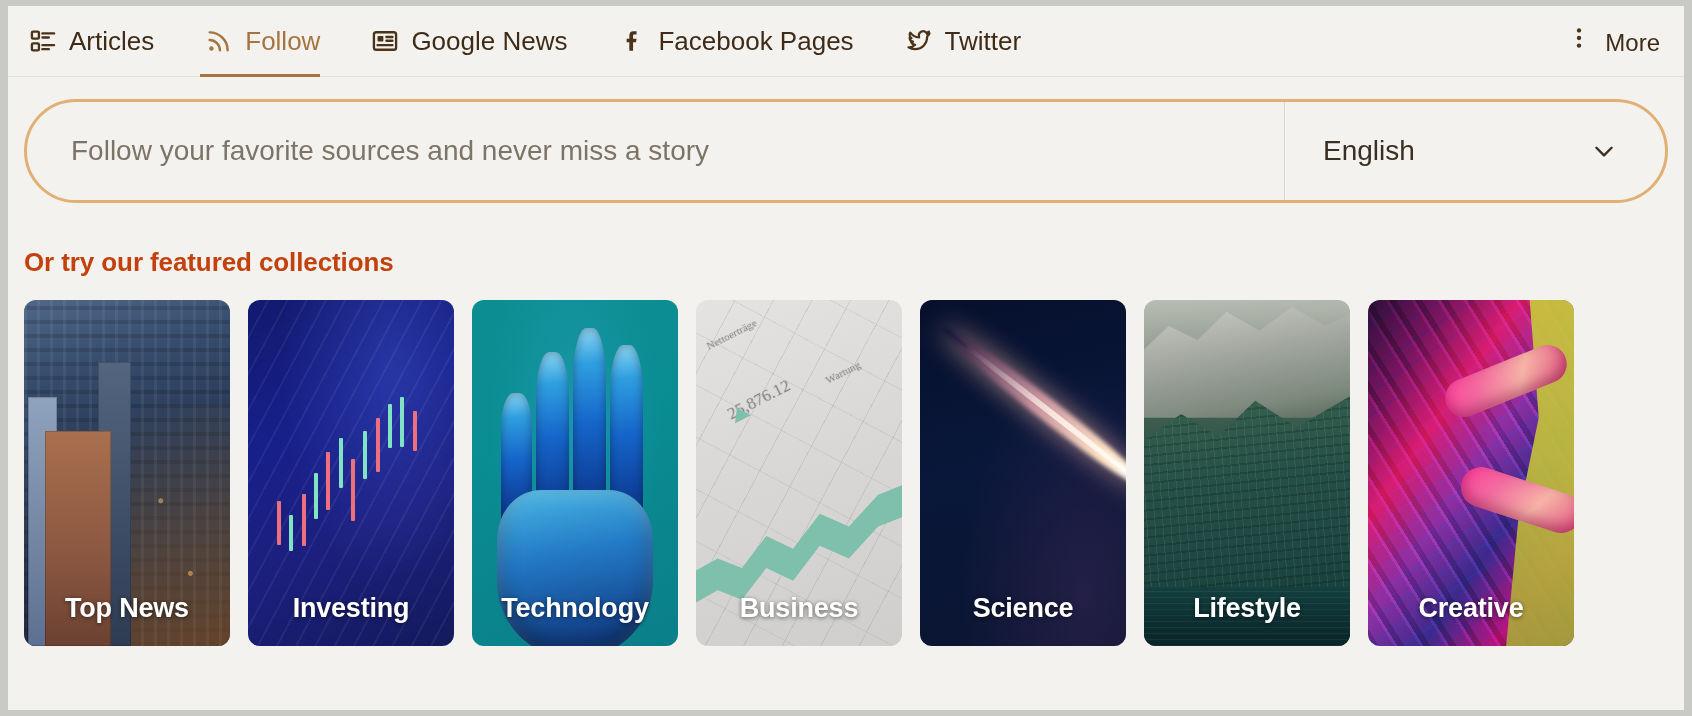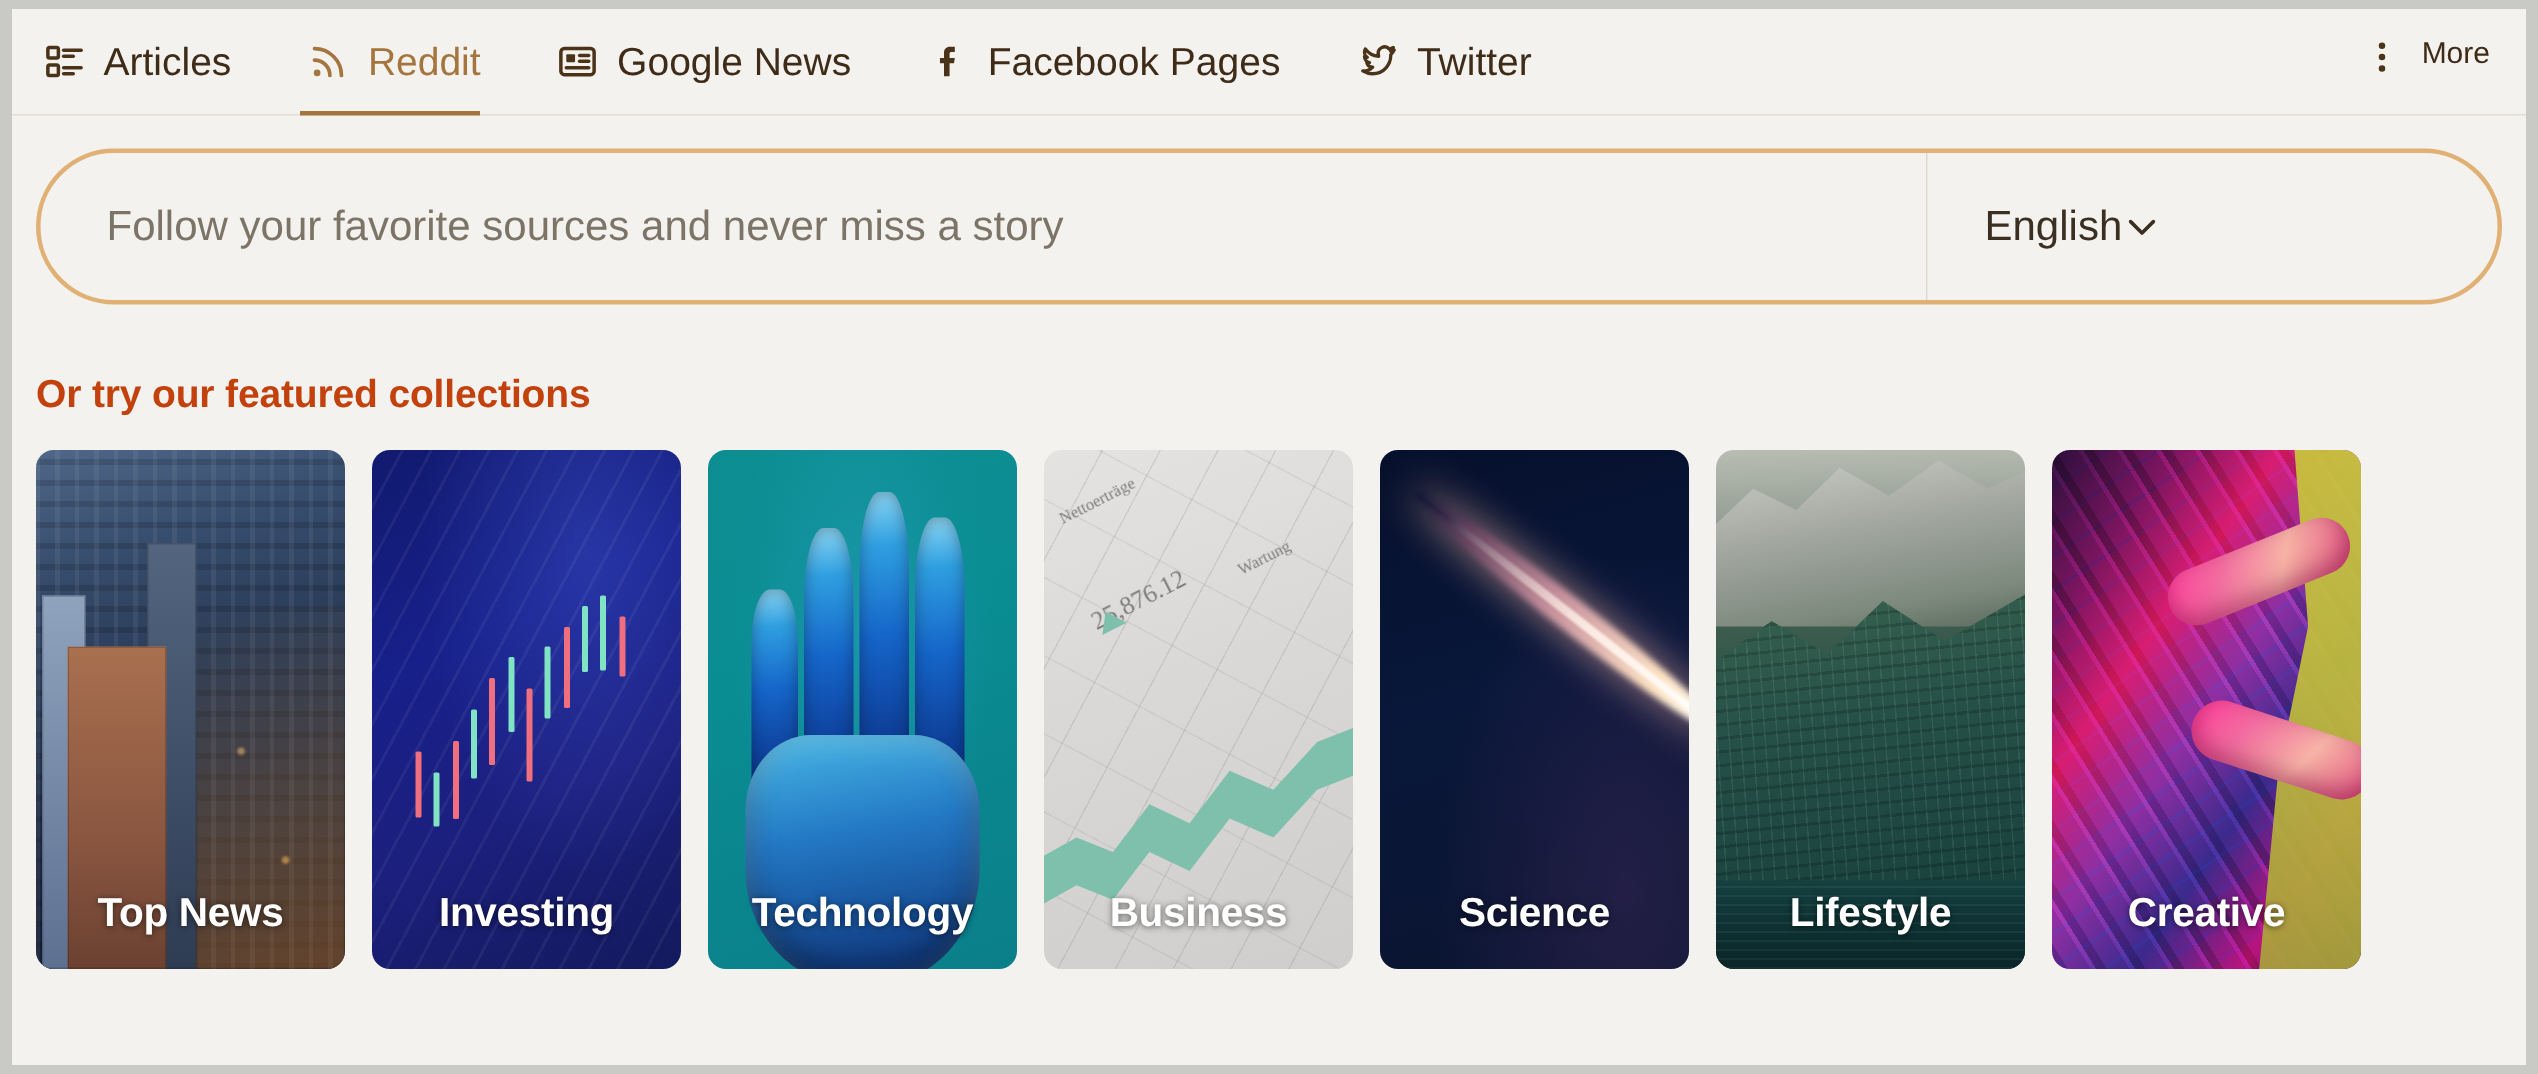--- a/index.html
+++ b/index.html
@@ -64,24 +64,24 @@
     justify-content: center;
     width: 30px; height: 30px;
     flex: 0 0 30px;
   }
   .tab .ico svg { display: block; }
 
   .tab-spacer { flex: 1 1 auto; }
 
   .more-tab {
     display: flex;
-    align-items: flex-start;
+    align-items: flex-end;
     gap: 13px;
     color: #3f2c18;
-    font-size: 20px;
+    font-size: 24px;
     cursor: pointer;
     padding-right: 6px;
     white-space: nowrap;
   }
 
   
   .search-wrap {
     padding: 22px 16px 0 16px;
   }
   .search-pill {
@@ -103,21 +103,21 @@
   }
   .search-input-area .ph {
     color: #7d7468;
     font-size: 28px;
     font-weight: 400;
   }
   .lang-area {
     flex: 0 0 380px;
     display: flex;
     align-items: center;
-    justify-content: flex-start;
+    justify-content: space-between;
     padding: 0 48px 0 38px;
     cursor: pointer;
   }
   .lang-area .val {
     color: #3b2f22;
     font-size: 28px;
   }
   .chev {
     width: 26px; height: 26px;
     flex: 0 0 26px;
@@ -383,21 +383,21 @@
     </div>
 
     <div class="tab active">
       <span class="ico">
         <svg width="28" height="28" viewBox="0 0 24 24" fill="none" stroke="#a5753f" stroke-width="2.1" stroke-linecap="round">
           <circle cx="5.5" cy="18.5" r="1.9" fill="#a5753f" stroke="none"></circle>
           <path d="M4 11.2a8.8 8.8 0 0 1 8.8 8.8"></path>
           <path d="M4 4.6A15.4 15.4 0 0 1 19.4 20"></path>
         </svg>
       </span>
-      <span>Reddit</span>
+      <span>Follow</span>
     </div>
 
     <div class="tab">
       <span class="ico">
         <svg width="28" height="28" viewBox="0 0 24 24" fill="none" stroke="#4a3318" stroke-width="2">
           <rect x="2.5" y="4.5" width="19" height="15" rx="2"></rect>
           <rect x="5.6" y="7.8" width="5" height="4.6" rx="0.6" fill="#4a3318" stroke="none"></rect>
           <line x1="13.2" y1="8.6" x2="18.4" y2="8.6" stroke-linecap="round"></line>
           <line x1="13.2" y1="11.8" x2="18.4" y2="11.8" stroke-linecap="round"></line>
           <line x1="5.6" y1="15.6" x2="18.4" y2="15.6" stroke-linecap="round"></line>

